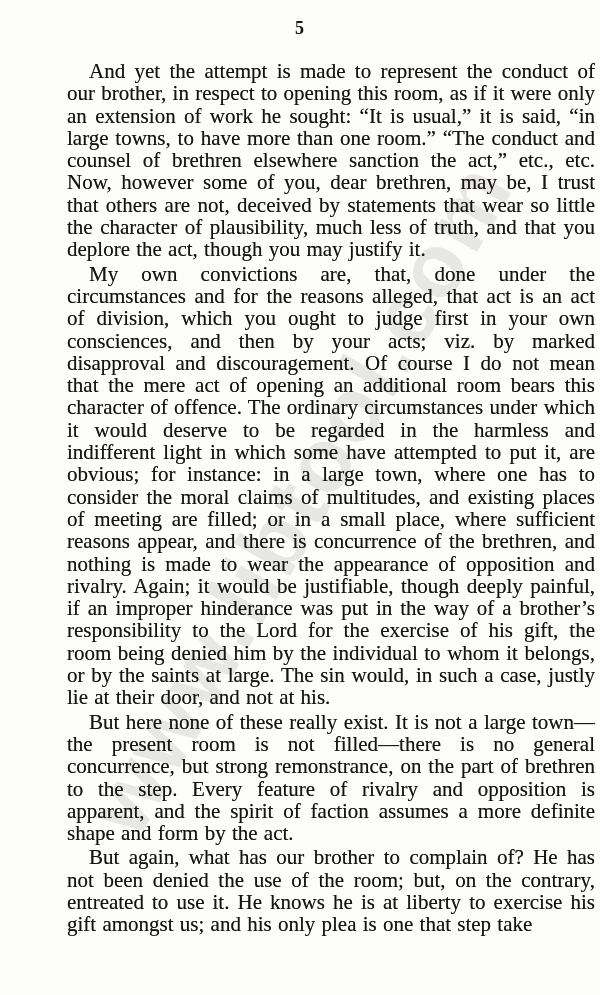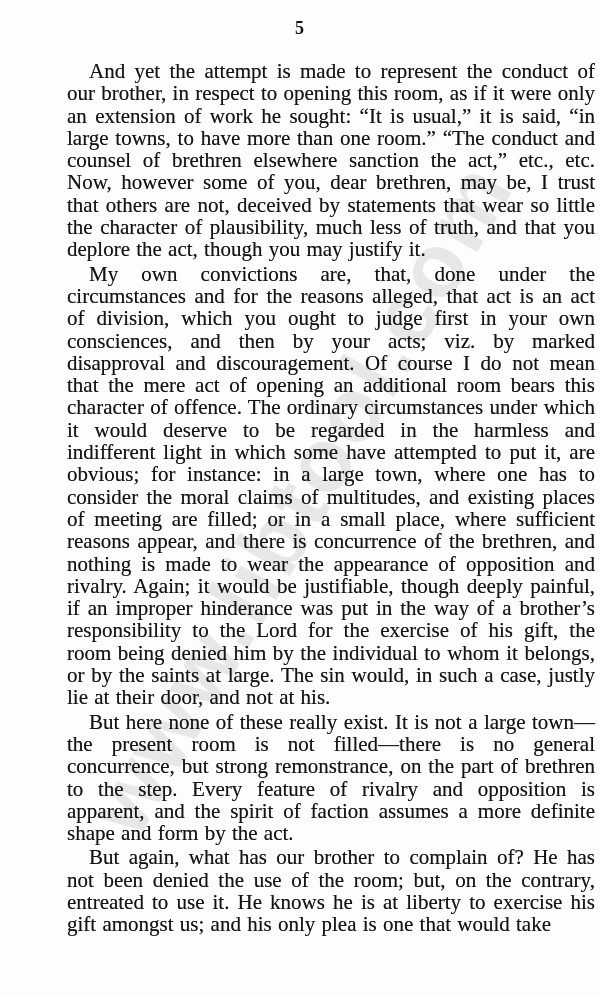--- a/index.html
+++ b/index.html
@@ -70,16 +70,16 @@
 <div class="page">
 
   <div class="watermark">www.libtool.com</div>
 
   <div class="page-number">5</div>
 
   <div class="text-block">
     <p>And yet the attempt is made to represent the conduct of our brother, in respect to opening this room, as if it were only an extension of work he sought: “It is usual,” it is said, “in large towns, to have more than one room.” “The conduct and counsel of brethren elsewhere sanction the act,” etc., etc.  Now, however some of you, dear brethren, may be, I trust that others are not, deceived by statements that wear so little the character of plausibility, much less of truth, and that you deplore the act, though you may justify it.</p>
     <p>My own convictions are, that, done under the circumstances and for the reasons alleged, that act is an act of division, which you ought to judge first in your own consciences, and then by your acts; viz. by marked disapproval and discouragement.  Of course I do not mean that the mere act of opening an additional room bears this character of offence.  The ordinary circumstances under which it would deserve to be regarded in the harmless and indifferent light in which some have attempted to put it, are obvious; for instance: in a large town, where one has to consider the moral claims of multitudes, and existing places of meeting are filled; or in a small place, where sufficient reasons appear, and there is concurrence of the brethren, and nothing is made to wear the appearance of opposition and rivalry.  Again; it would be justifiable, though deeply painful, if an improper hinderance was put in the way of a brother’s responsibility to the Lord for the exercise of his gift, the room being denied him by the individual to whom it belongs, or by the saints at large.  The sin would, in such a case, justly lie at their door, and not at his.</p>
     <p>But here none of these really exist.  It is not a large town—the present room is not filled—there is no general concurrence, but strong remonstrance, on the part of brethren to the step.  Every feature of rivalry and opposition is apparent, and the spirit of faction assumes a more definite shape and form by the act.</p>
-    <p>But again, what has our brother to complain of?  He has not been denied the use of the room; but, on the contrary, entreated to use it.  He knows he is at liberty to exercise his gift amongst us; and his only plea is one that would take</p>
+    <p>But again, what has our brother to complain of?  He has not been denied the use of the room; but, on the contrary, entreated to use it.  He knows he is at liberty to exercise his gift amongst us; and his only plea is one that step take</p>
   </div>
 
 </div>
 
 </body></html>

